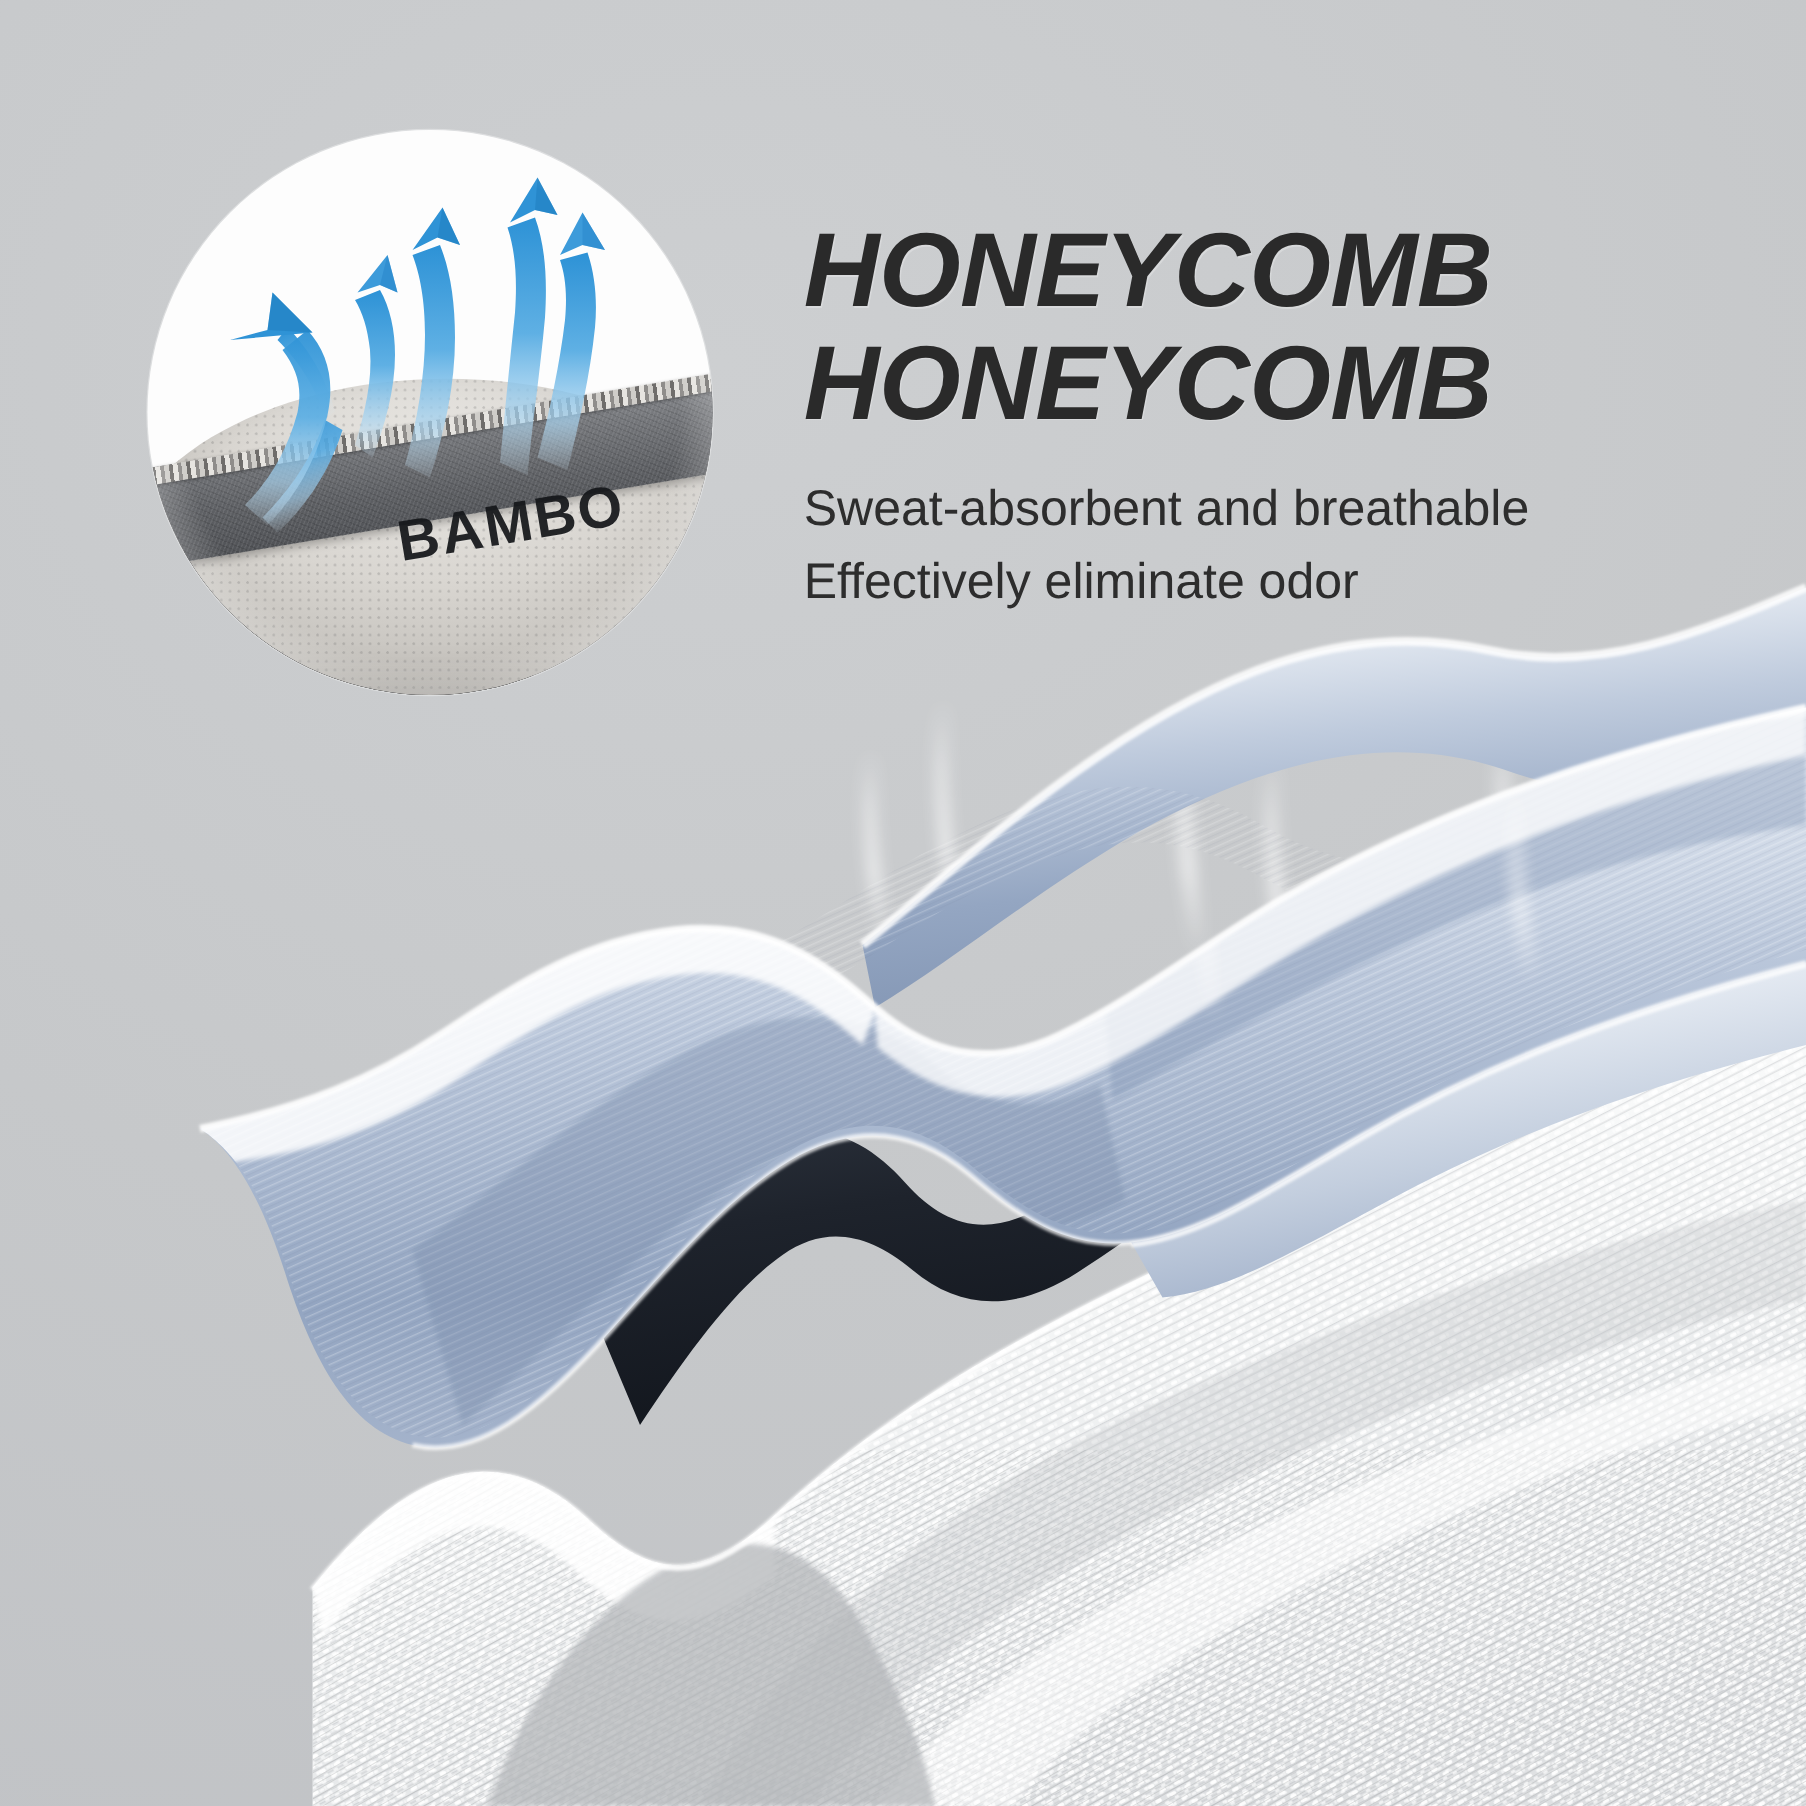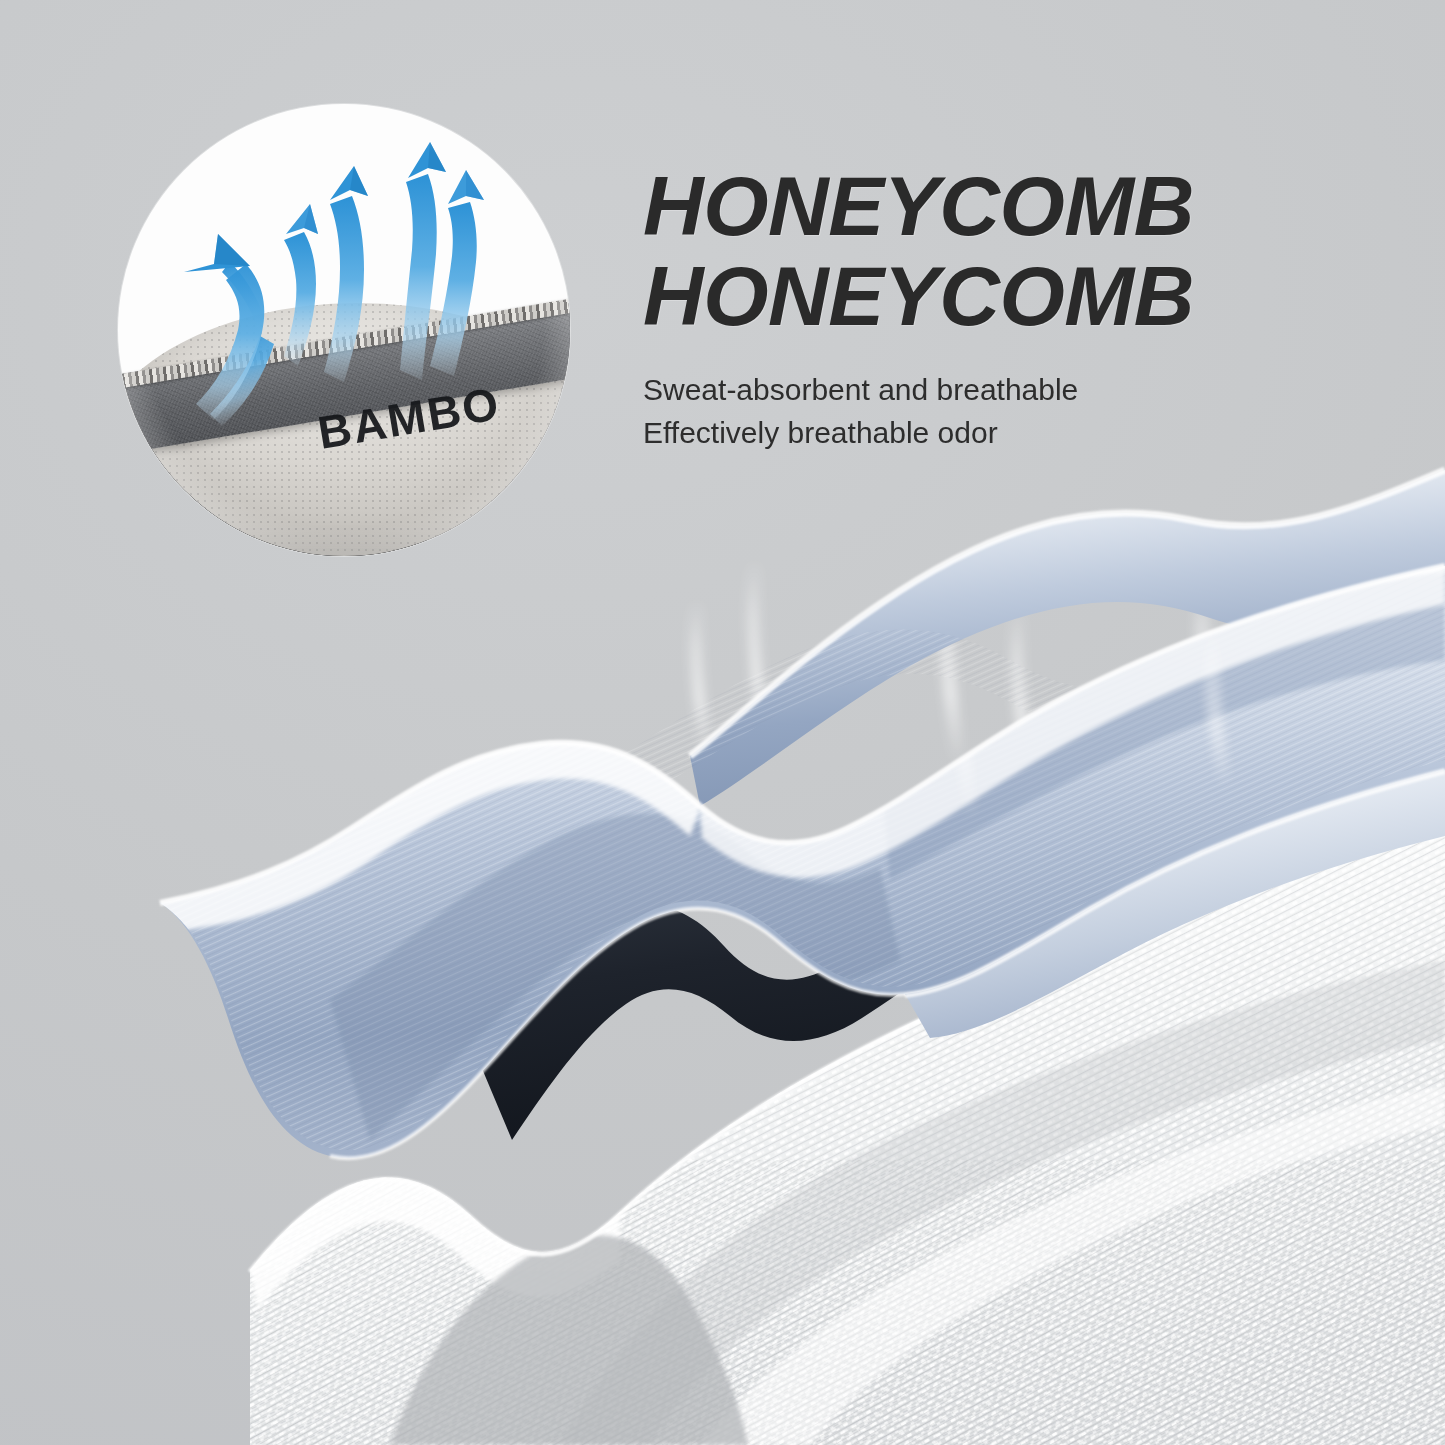--- a/index.html
+++ b/index.html
@@ -172,41 +172,41 @@
     position: absolute;
     inset: 0;
     width: 100%;
     height: 100%;
   }
 
   
   .headline {
     position: absolute;
     left: 643px;
-    top: 162px;
+    top: 172px;
     width: 720px;
   }
   .title-line {
     font-family: "Liberation Sans", sans-serif;
     font-weight: 700;
     font-style: italic;
     font-size: 84px;
     line-height: 1.07;
     letter-spacing: -0.5px;
     color: #2a2a2a;
     text-shadow: 1px 1px 0 rgba(255,255,255,0.25);
     white-space: nowrap;
   }
   .sub-block {
     margin-top: 26px;
   }
   .sub-line {
     font-family: "Liberation Sans", sans-serif;
     font-weight: 400;
-    font-size: 30px;
+    font-size: 40px;
     line-height: 1.45;
     color: #2d2d2d;
     white-space: nowrap;
   }
 
   
   .fabric-stage {
     position: absolute;
     left: 0;
     top: 0;
@@ -587,17 +587,17 @@
     </svg>
 
     <div class="inset-vignette"></div>
   </div>
 
   <div class="headline">
     <div class="title-line">HONEYCOMB</div>
     <div class="title-line">HONEYCOMB</div>
     <div class="sub-block">
       <div class="sub-line">Sweat-absorbent and breathable</div>
-      <div class="sub-line">Effectively breathable odor</div>
+      <div class="sub-line">Effectively eliminate odor</div>
     </div>
   </div>
 
 </div>
 
 </body></html>

